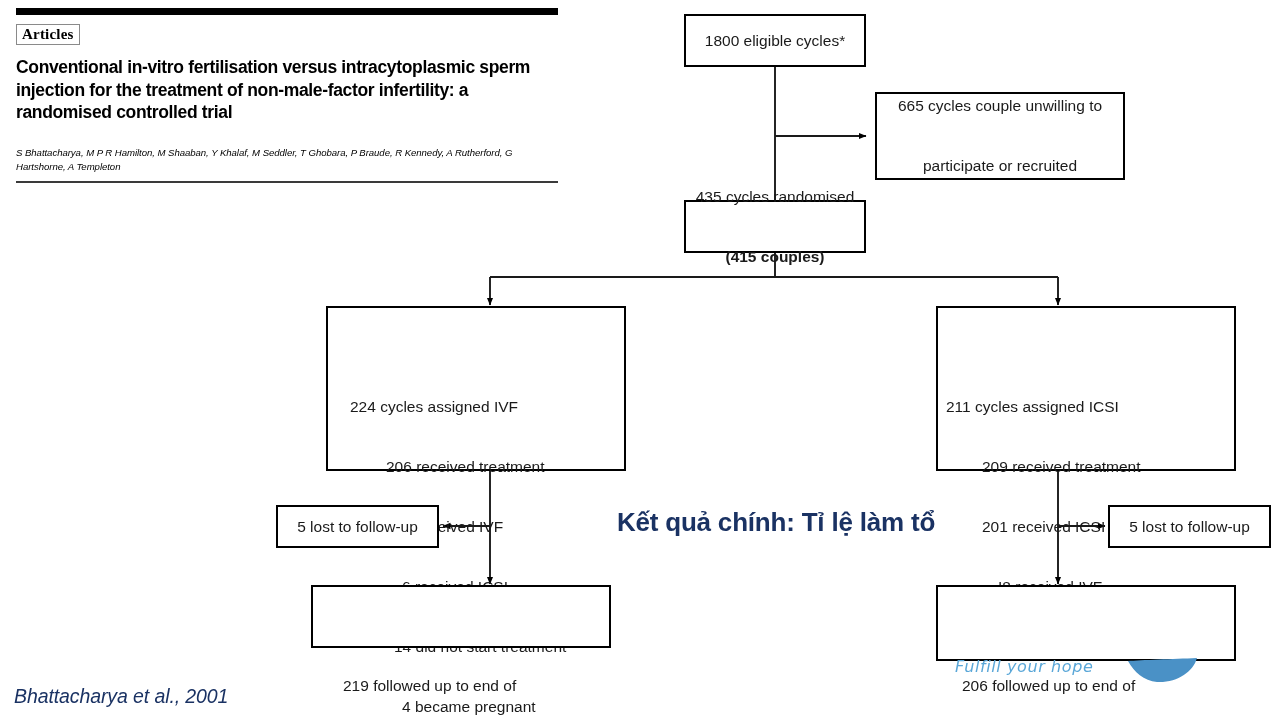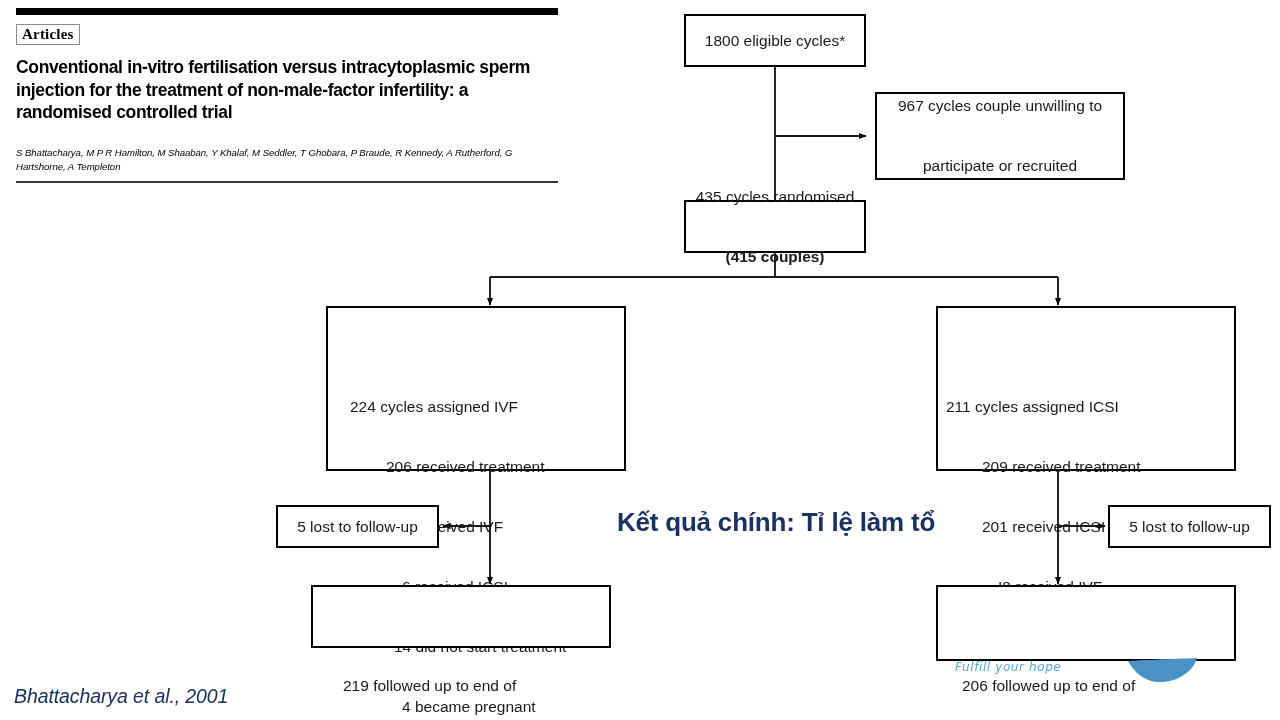--- a/index.html
+++ b/index.html
@@ -141,21 +141,21 @@
     top: 655px;
     width: 260px;
     height: 40px;
   }
   #logo-text {
     position: absolute;
     left: 0;
     top: 0;
     font-family: "DejaVu Sans", sans-serif;
     font-style: italic;
-    font-size: 12px;
+    font-size: 16px;
     line-height: 24px;
     color: #5aa7d8;
     letter-spacing: 0.6px;
     white-space: nowrap;
   }
   #logo-mark {
     position: absolute;
     left: 172px;
     top: 3px;
     width: 72px;
@@ -204,21 +204,21 @@
       <line x1="1058" y1="526" x2="1105" y2="526" marker-end="url(#arrow)"></line>
     </g>
   </svg>
 
   <div class="fbox center-text" style="left:684px; top:14px; width:182px; height:53px;">
     <div class="bx-inner"><span class="ln">1800 eligible cycles*</span></div>
   </div>
 
   <div class="fbox center-text" style="left:875px; top:92px; width:250px; height:88px;">
     <div class="bx-inner">
-      <span class="ln">967 cycles couple unwilling to</span>
+      <span class="ln">665 cycles couple unwilling to</span>
       <span class="ln">participate or recruited</span>
     </div>
   </div>
 
   <div class="fbox center-text" style="left:684px; top:200px; width:182px; height:53px;">
     <div class="bx-inner">
       <span class="ln">435 cycles randomised</span>
       <span class="ln bold-line">(415 couples)</span>
     </div>
   </div>

